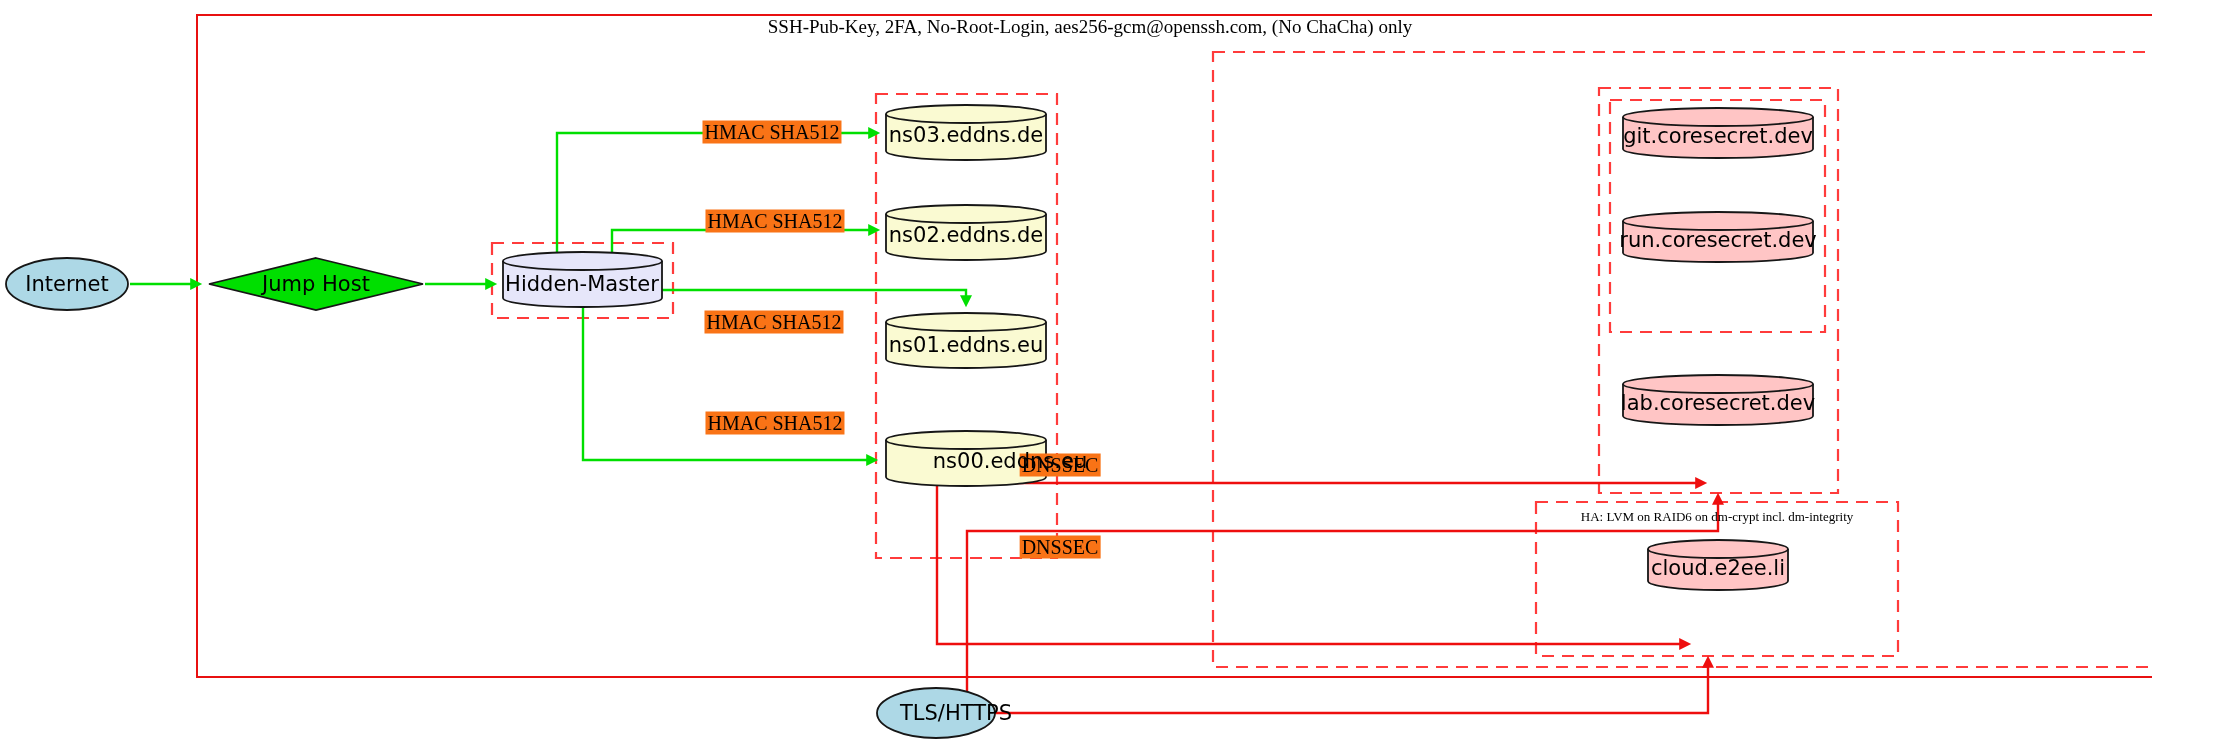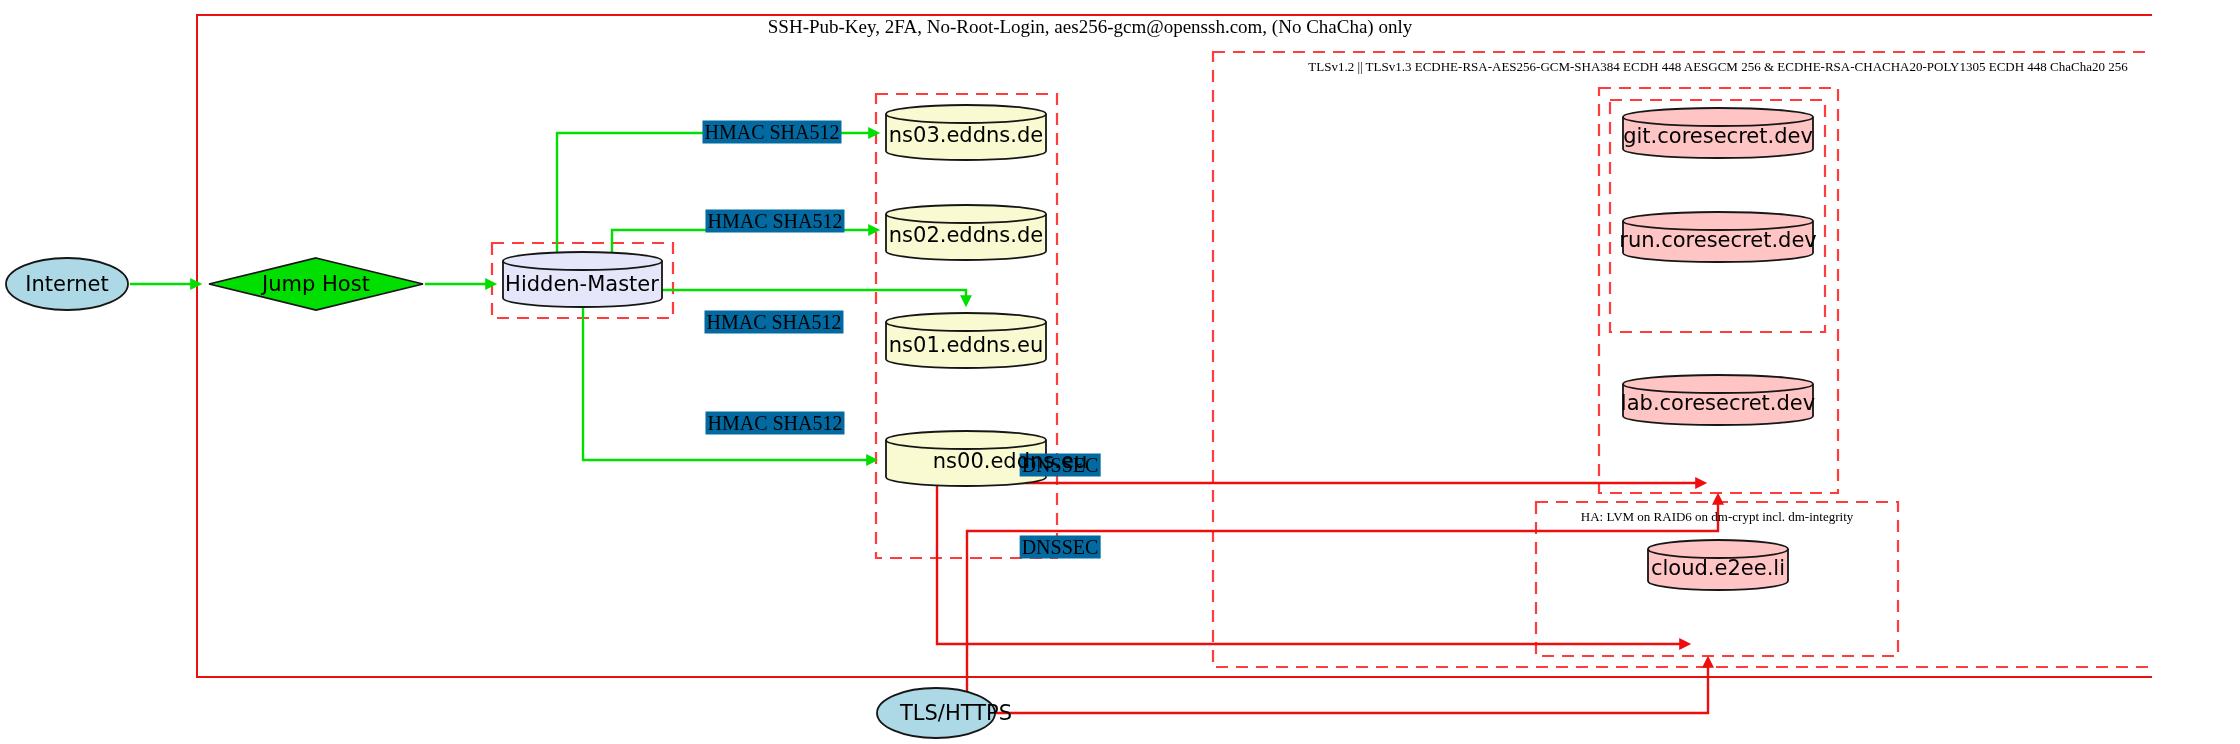--- a/index.html
+++ b/index.html
@@ -1,20 +1,20 @@
 <!DOCTYPE html>
 <html style="--green: #00DF00; --red-solid: #E81010; --red-dash: #FF3B3B; --red-edge: #EE0E0E; --node-blue: #ADD8E6; --node-lavender: #E6E6FA; --node-yellow: #FAFAD2; --node-pink: #FFC5C5; --node-green: #00DF00;"><head>
 <meta charset="utf-8">
 <style>
   html,body{margin:0;padding:0;background:#fff;}
   .stage{position:relative;width:2152px;height:744px;background:#ffffff;overflow:hidden;}
   .stage svg{position:absolute;left:0;top:0;}
   .lb{position:absolute;transform:translate(-50%,-50%);white-space:nowrap;color:#000;}
   .f-node{font-family:"DejaVu Sans","Liberation Sans",sans-serif;font-size:21px;}
-  .f-edge{font-family:"Liberation Serif","DejaVu Serif",serif;font-size:20px;background:#0369a1;padding:0 2px;}
+  .f-edge{font-family:"Liberation Serif","DejaVu Serif",serif;font-size:20px;background:#f97316;padding:0 2px;}
   .f-cluster{font-family:"Liberation Serif","DejaVu Serif",serif;font-size:13px;}
   .f-graph{font-family:"Liberation Serif","DejaVu Serif",serif;font-size:19px;}
   .solidbox{fill:none;stroke:var(--red-solid);stroke-width:2;}
   .dashbox{fill:none;stroke:var(--red-dash);stroke-width:2.2;stroke-dasharray:12 8;}
   .ge{fill:none;stroke:var(--green);stroke-width:2.4;}
   .re{fill:none;stroke:var(--red-edge);stroke-width:2.4;}
   .nodeshape{stroke:#161616;stroke-width:1.8;}
 </style>
 </head>
 <body>
@@ -88,21 +88,20 @@
           <path d="M1623,384 A95,9 0 0 0 1813,384" fill="none" stroke="#161616" stroke-width="1.8"></path>
         </g>
         <g>
           <path d="M1648,549 V581 A70,9 0 0 0 1788,581 V549 A70,9 0 0 0 1648,549 Z" class="nodeshape" style="fill:var(--node-pink)"></path>
           <path d="M1648,549 A70,9 0 0 0 1788,549" fill="none" stroke="#161616" stroke-width="1.8"></path>
         </g>
       </g>
   </svg>
 
   <div class="lb f-graph" style="left:1090px;top:27px;">SSH-Pub-Key, 2FA, No-Root-Login, aes256-gcm@openssh.com, (No ChaCha) only</div>
-  <div class="lb f-cluster" style="left:1718px;top:67px;">TLSv1.2 || TLSv1.3 ECDHE-RSA-AES256-GCM-SHA384 ECDH 448 AESGCM 256 &amp; ECDHE-RSA-CHACHA20-POLY1305 ECDH 448 ChaCha20 256</div>
   <div class="lb f-cluster" style="left:1717px;top:517px;">HA: LVM on RAID6 on dm-crypt incl. dm-integrity</div>
 
   <div class="lb f-edge" style="left:772px;top:132px;">HMAC SHA512</div>
   <div class="lb f-edge" style="left:775px;top:221px;">HMAC SHA512</div>
   <div class="lb f-edge" style="left:774px;top:322px;">HMAC SHA512</div>
   <div class="lb f-edge" style="left:775px;top:423px;">HMAC SHA512</div>
   <div class="lb f-edge" style="left:1060px;top:465px;">DNSSEC</div>
   <div class="lb f-edge" style="left:1060px;top:547px;">DNSSEC</div>
 
   <div class="lb f-node" style="left:67px;top:284px;">Internet</div>

